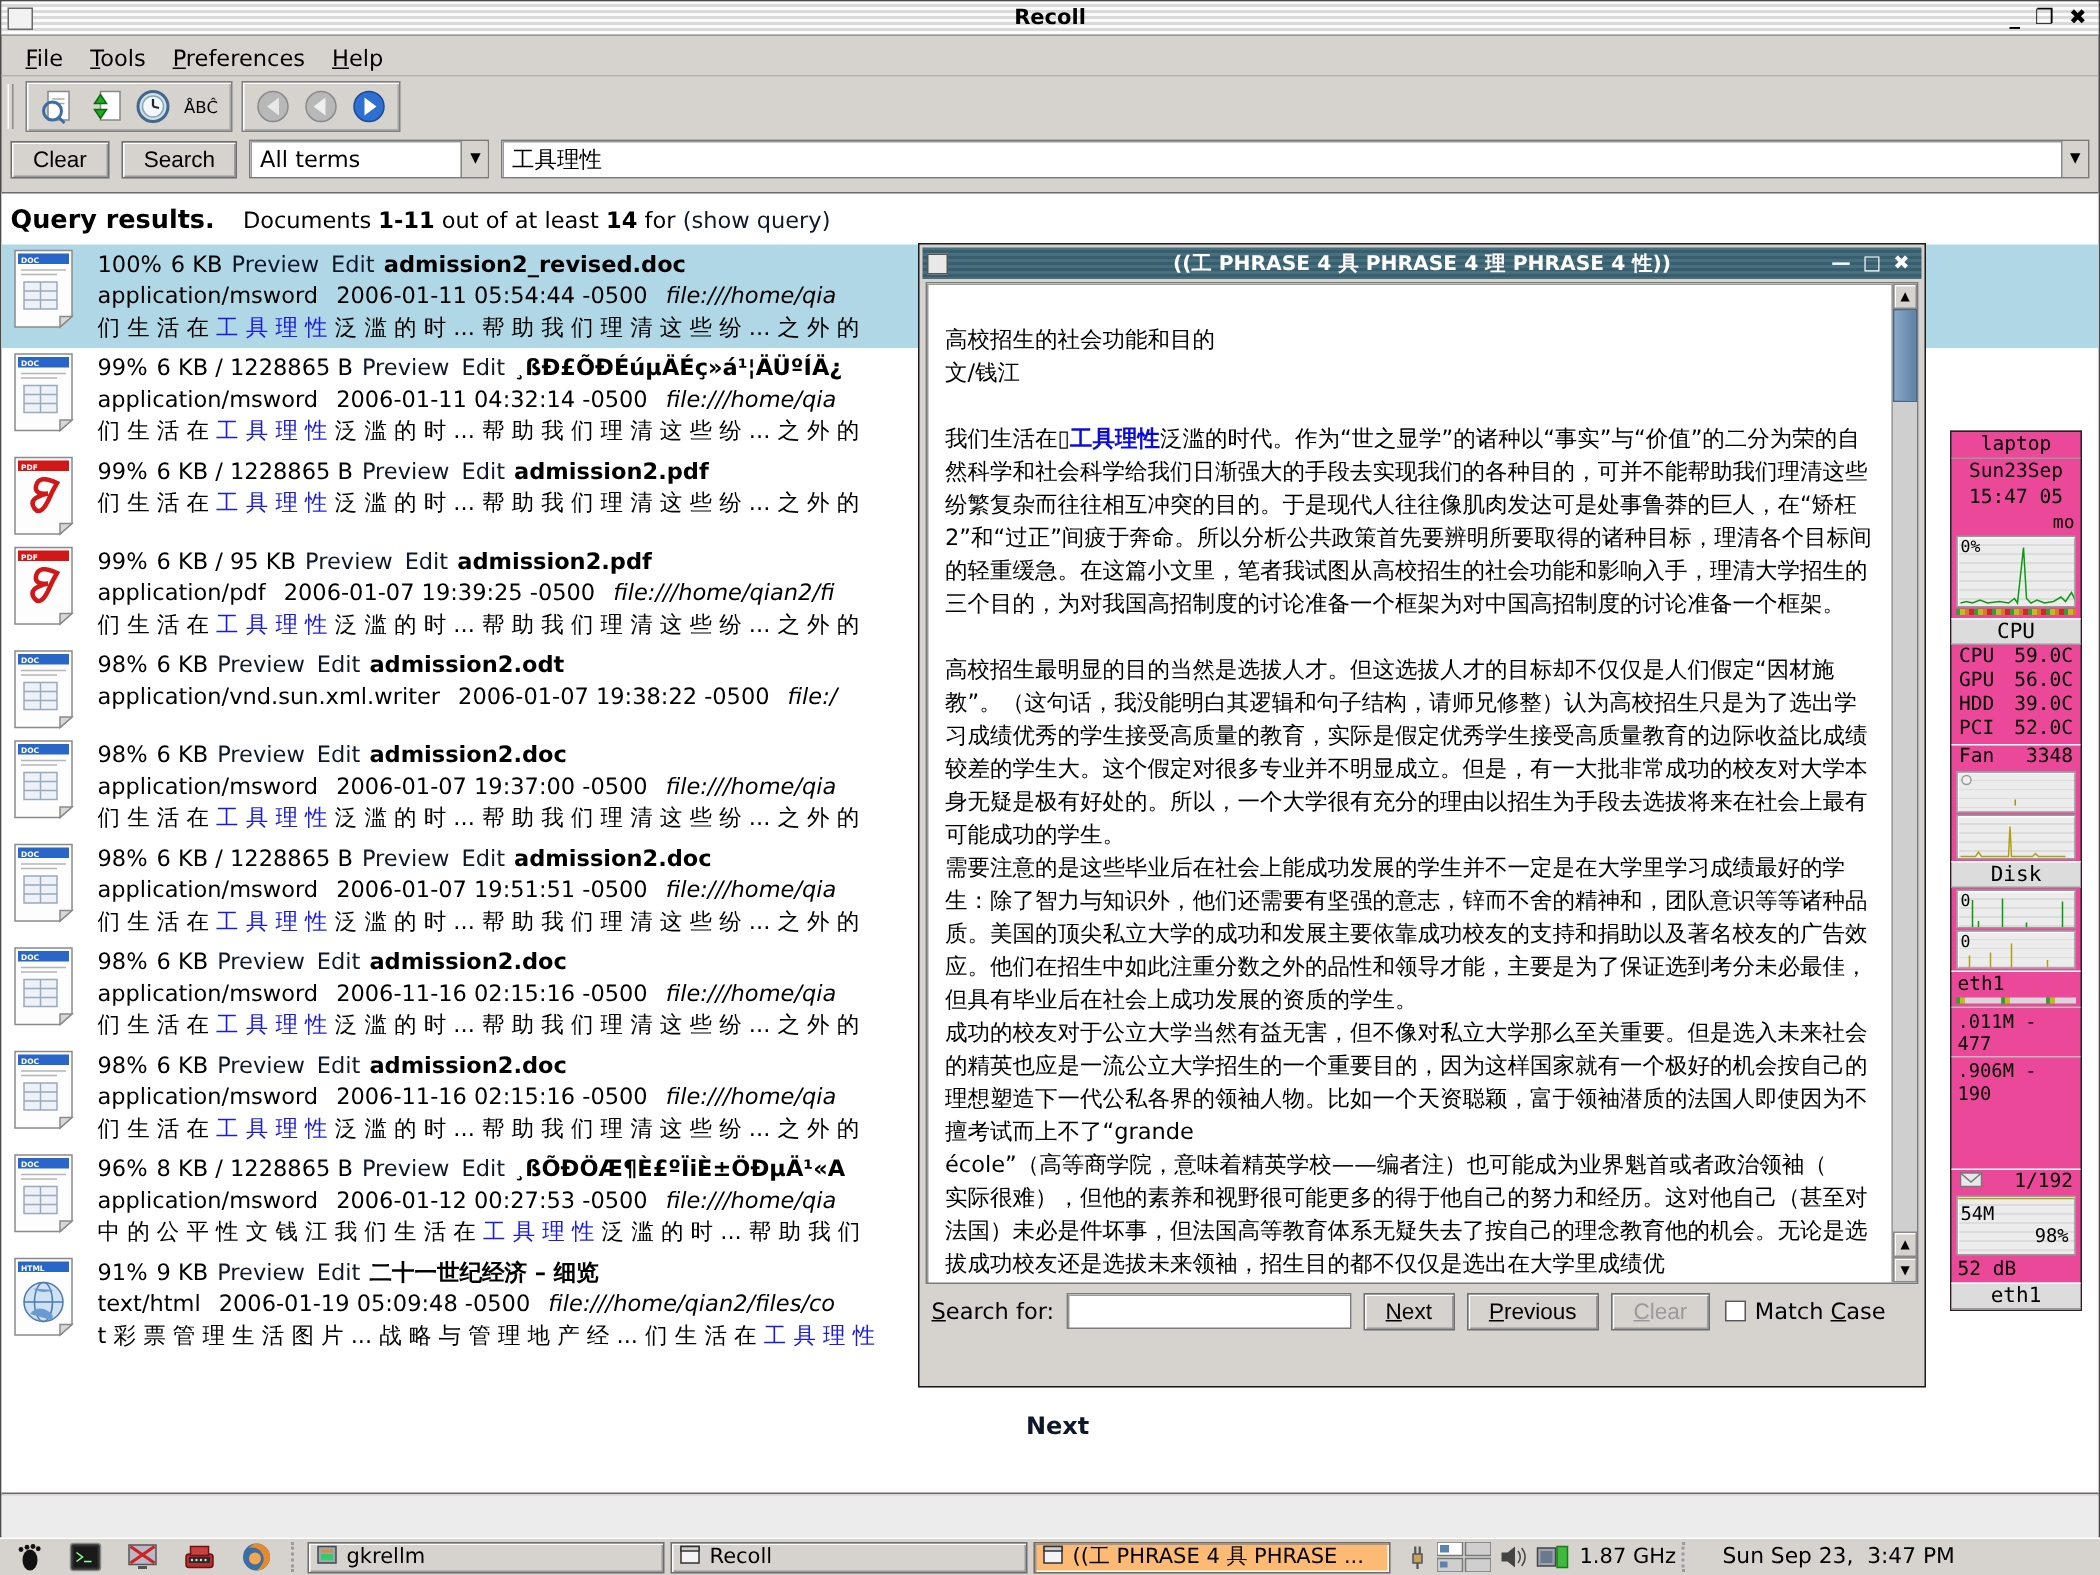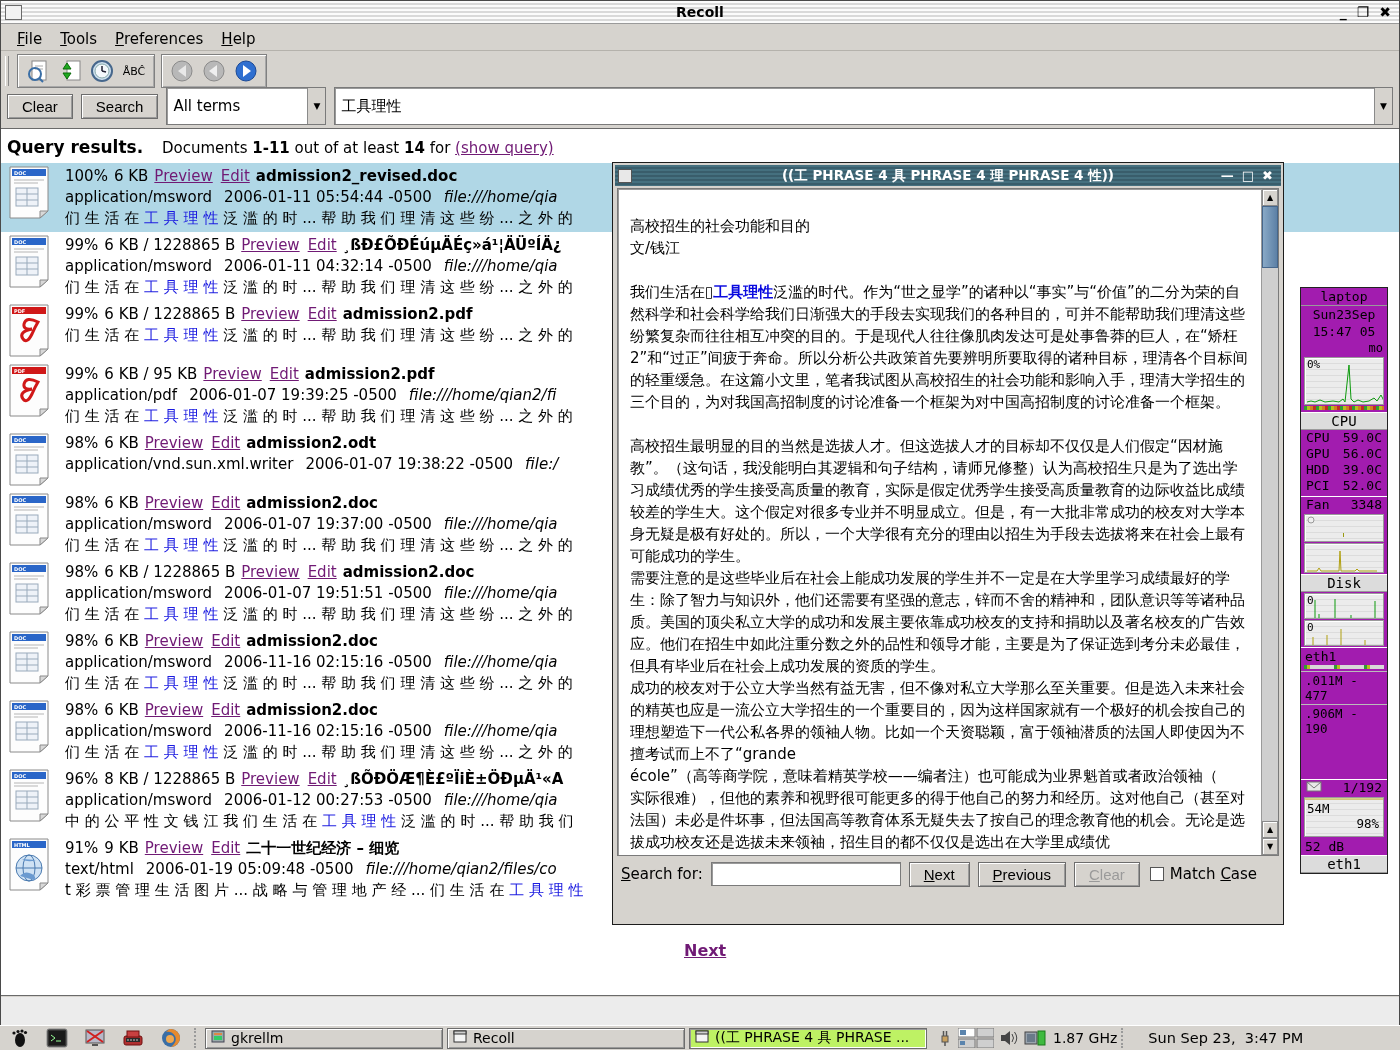--- a/index.html
+++ b/index.html
@@ -23,28 +23,28 @@
   .menu-item { display:inline-block; padding:2px 8px; }
   .menu-item::first-letter { text-decoration:underline; }
 
   #toolbar { position:absolute; left:0; top:51px; width:100%; height:38px; display:flex; align-items:center; gap:6px; padding-left:4px; }
   .tb-group { display:flex; align-items:center; gap:4px; padding:2px 6px; height:34px; }
   .tb-handle { width:4px; height:30px; border-left:1px solid #fff; border-right:1px solid #8a8a8a; margin-right:2px; }
   .tb-btn { width:28px; height:28px; display:flex; align-items:center; justify-content:center; }
 
   #searchrow { position:absolute; left:0; top:89px; width:100%; height:32px; display:flex; align-items:center; gap:8px; padding:0 6px; }
   .push-btn { font-size:15px; padding:3px 14px; background:#d6d3ce; border:1px solid #6d6d6d; box-shadow: inset 1px 1px 0 #fff, inset -1px -1px 0 #9a9a9a; }
-  .combo { display:flex; align-items:center; width:160px; height:38px; background:#fff; border:1px solid #7a7a7a; box-shadow: inset 1px 1px 0 #9a9a9a; font-size:15px; padding-left:6px; }
+  .combo { display:flex; align-items:center; width:160px; height:26px; background:#fff; border:1px solid #7a7a7a; box-shadow: inset 1px 1px 0 #9a9a9a; font-size:15px; padding-left:6px; }
   .combo .arrow-box { margin-left:auto; width:18px; height:100%; background:#d6d3ce; border-left:1px solid #8a8a8a; display:flex; align-items:center; justify-content:center; font-size:9px; }
   #query-combo { flex:1; }
 
   #results-area { position:absolute; left:0; top:127px; width:100%; height:868px; background:#fff; border-top:1px solid #6a6a6a; border-bottom:1px solid #6a6a6a; overflow:hidden; }
   #results-header { padding:8px 6px 6px 6px; font-size:15px; white-space:nowrap; }
   #results-header .qr { font-weight:bold; font-size:17px; margin-right:14px; }
-  a.link { color:#701a75; text-decoration:underline; cursor:pointer; }
+  a.link { color:#0f172a; cursor:pointer; }
   #results-list { }
   .row { display:flex; gap:12px; padding:3px 4px 3px 6px; }
   .row.hl { background:#b0d7e6; }
   .ficon { width:46px; flex:0 0 46px; display:flex; align-items:flex-start; justify-content:center; }
   .rbody { font-size:15px; line-height:21px; white-space:nowrap; overflow:hidden; }
   .rbody .fname { font-weight:bold; margin-left:6px; }
   .rbody .l1 span { margin-right:6px; }
   .rbody .l2 { }
   .rbody .l2 .url { font-style:italic; }
   .rbody .l2 span { margin-right:12px; }
@@ -77,38 +77,38 @@
   #pv-search-label::first-letter { text-decoration:underline; }
   #pv-search-input { width:190px; height:24px; background:#fff; border:1px solid #7a7a7a; box-shadow: inset 1px 1px 0 #9a9a9a; }
   .pv-btn span { display:block; }
   .pv-btn span::first-letter { text-decoration:underline; }
   .pv-btn.disabled { color:#9a9a9a; }
   #match-case { display:flex; align-items:center; gap:6px; margin-left:2px; white-space:nowrap; }
   #mc-box { width:14px; height:14px; background:#fff; border:1px solid #555; }
   .ul { text-decoration:underline; }
 
   
-  #gkrellm { position:absolute; left:1300px; top:287px; width:88px; background:#a21caf; border:1px solid #222; font-family:"DejaVu Sans Mono","Liberation Mono",monospace; font-size:13px; z-index:4; }
+  #gkrellm { position:absolute; left:1300px; top:287px; width:88px; background:#ec4899; border:1px solid #222; font-family:"DejaVu Sans Mono","Liberation Mono",monospace; font-size:13px; z-index:4; }
   .gk-sec { padding:1px 4px; }
   .gk-center { text-align:center; }
   .gk-right { text-align:right; font-size:12px; }
   .gk-hdr { text-align:center; background:#dcdcdc; border-top:1px solid #fff; border-bottom:1px solid #9a9a9a; font-size:14px; }
   .gk-row { display:flex; justify-content:space-between; padding:0 5px; line-height:16px; }
   .gk-chart { margin:1px 3px; border:1px solid #9a9a9a; box-shadow: inset 1px 1px 0 #fff; background:repeating-linear-gradient(to bottom,#ececec 0 5px,#dcdcdc 5px 6px); position:relative; }
   .gk-chart svg { display:block; }
   .gk-pct { position:absolute; left:2px; top:0; font-size:11px; }
   .krell { height:4px; margin:0 3px 2px 3px; background:repeating-linear-gradient(to right,#30a030 0 3px,#b8c020 3px 6px,#d08020 6px 9px,#c03020 9px 12px); }
   #gk-spacer { height:42px; }
 
   
   #taskbar { position:absolute; left:0; bottom:0; width:1400px; height:25px; background:#d6d3ce; border-top:1px solid #fff; display:flex; align-items:center; z-index:10; }
   .launcher { width:24px; height:22px; margin:0 7px; display:flex; align-items:center; justify-content:center; }
   .tb-sep { width:5px; height:20px; margin:0 4px; border-left:2px dotted #9a9a9a; }
   .task-btn { display:flex; align-items:center; gap:6px; width:238px; height:21px; margin:0 2px; padding:0 5px; font-size:14px; background:#d6d3ce; border:1px solid #6d6d6d; box-shadow: inset 1px 1px 0 #fff, inset -1px -1px 0 #9a9a9a; white-space:nowrap; overflow:hidden; }
-  .task-btn.active { background:#bef264; box-shadow: inset 1px 1px 0 #9a9a9a, inset -1px -1px 0 #fff; }
+  .task-btn.active { background:#fdba74; box-shadow: inset 1px 1px 0 #9a9a9a, inset -1px -1px 0 #fff; }
   .tray { display:flex; align-items:center; gap:5px; margin-left:6px; }
   #cpu-freq { font-size:14px; margin-left:2px; }
   #clock { margin-left:8px; padding:0 10px; font-size:14.5px; white-space:pre; }
 </style>
 </head>
 <body>
 
 <div id="main-window">
   <div id="main-titlebar">
     <div class="menu-btn"></div>

